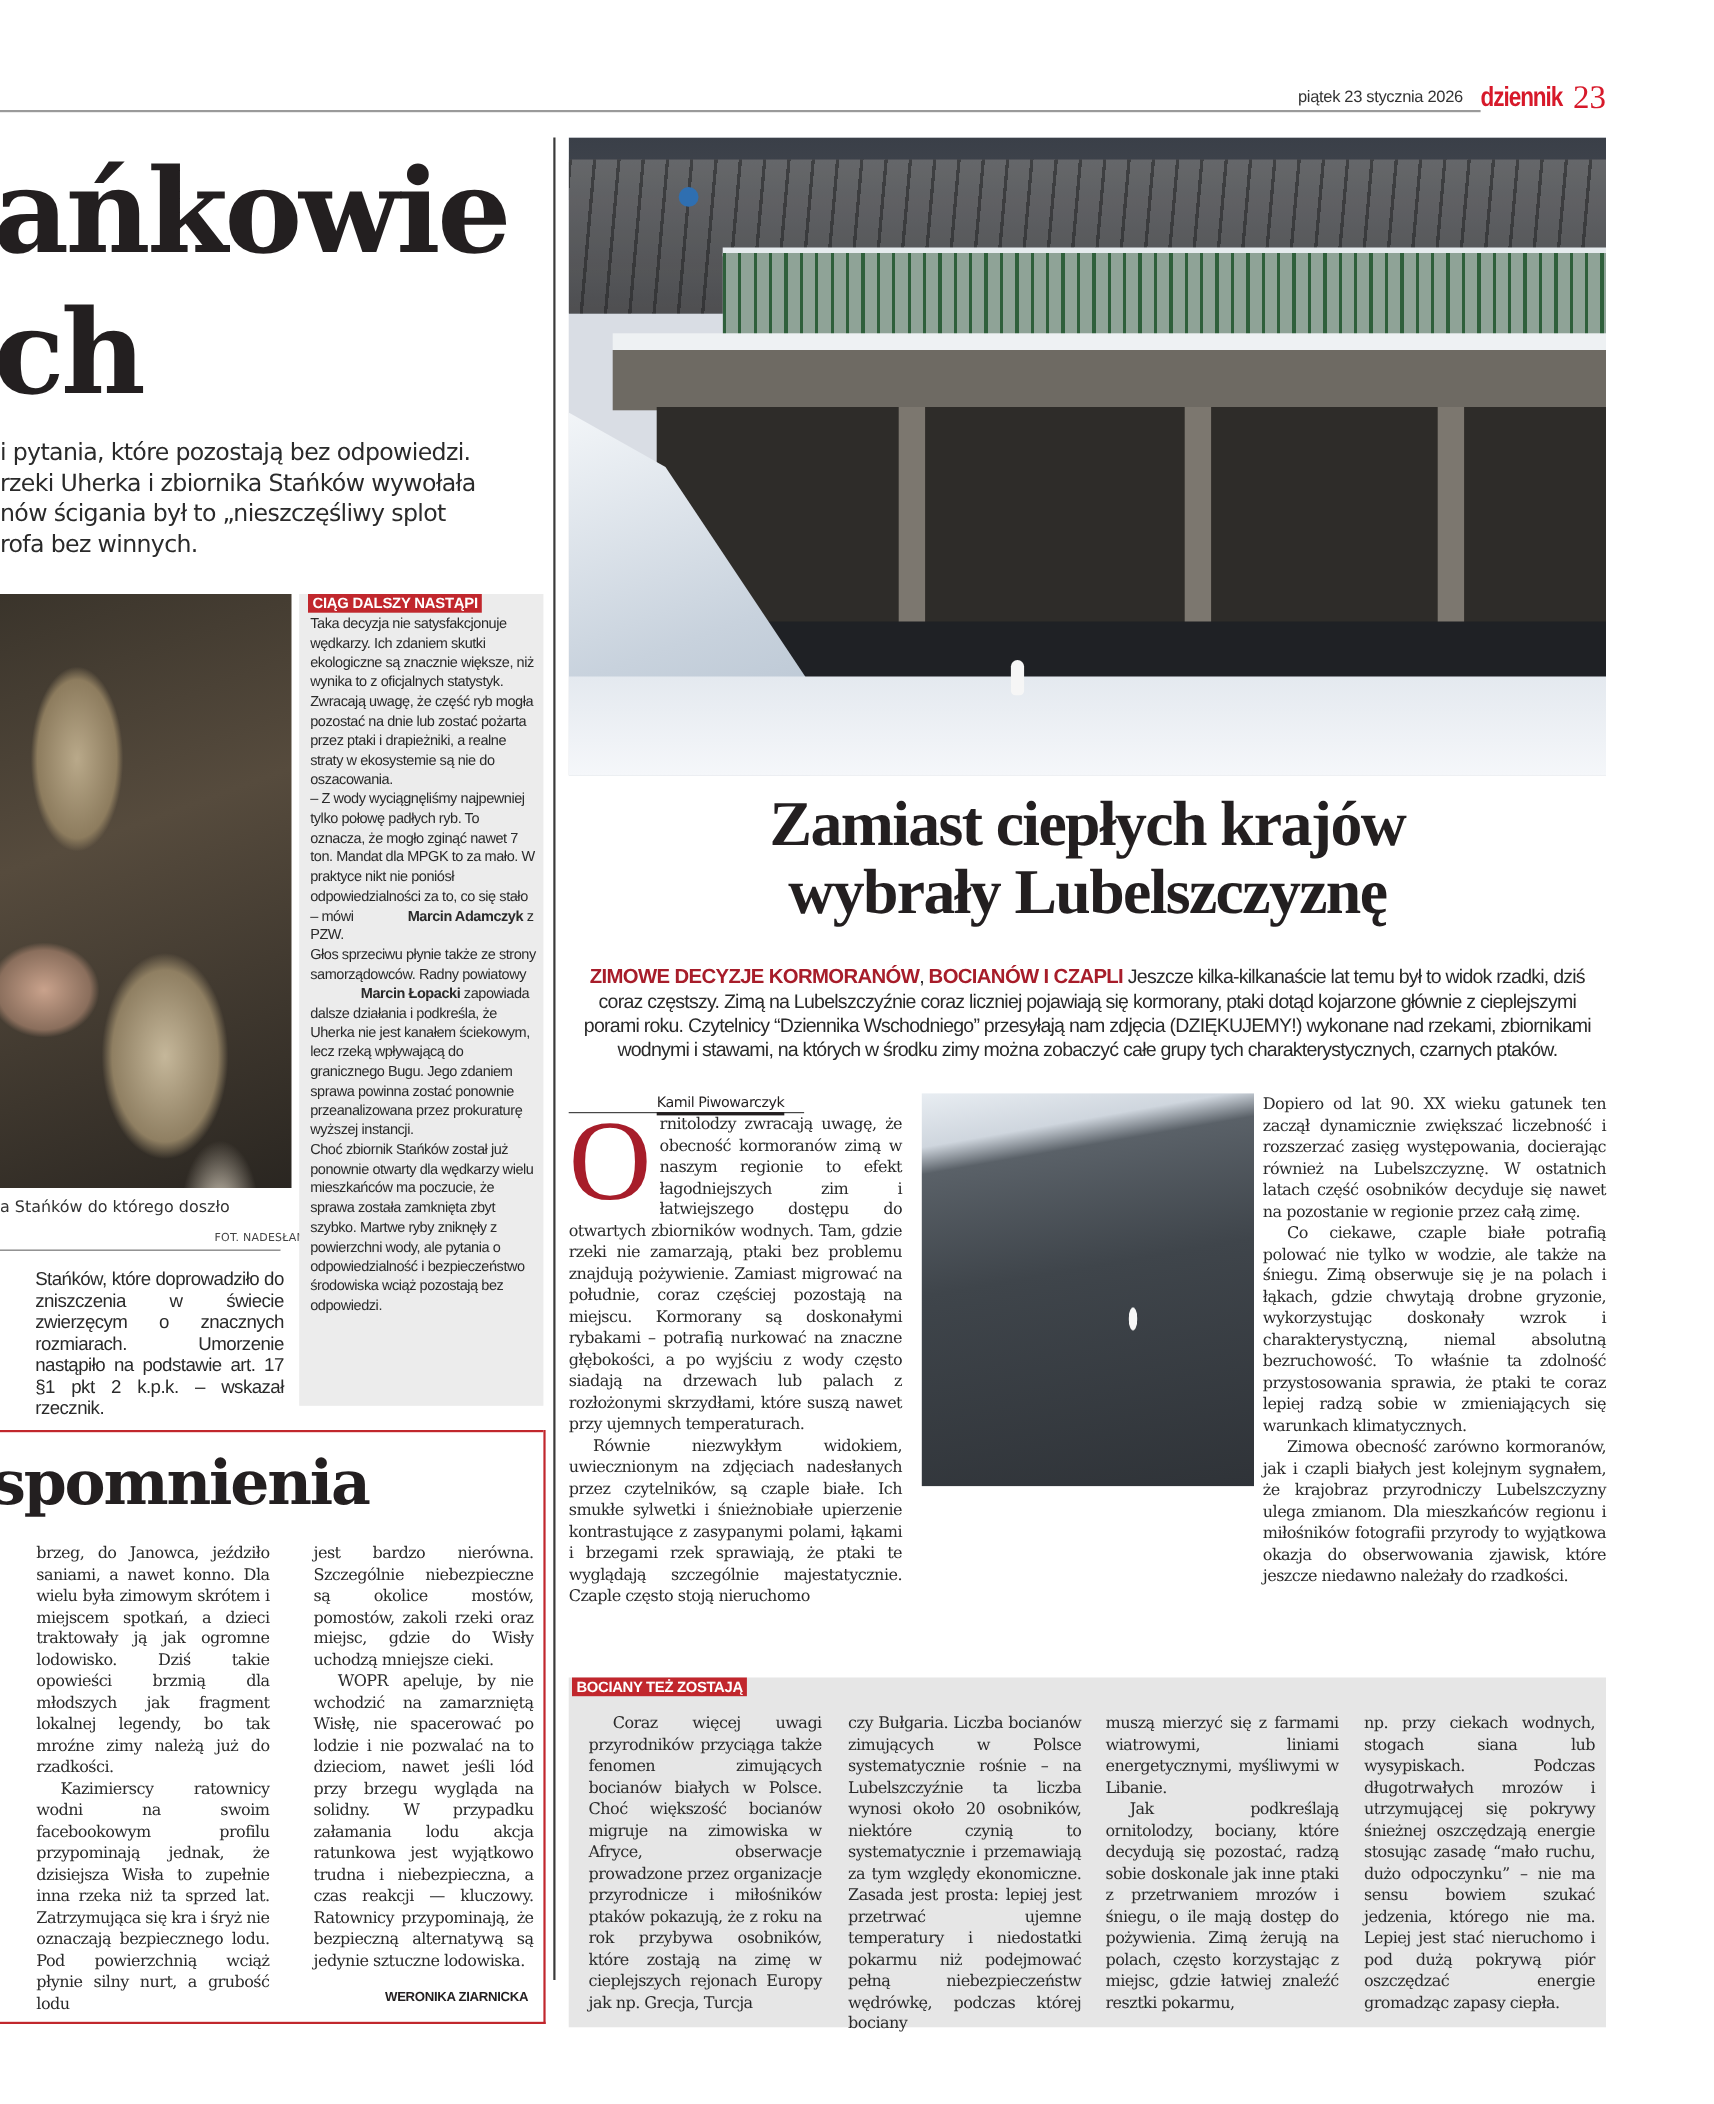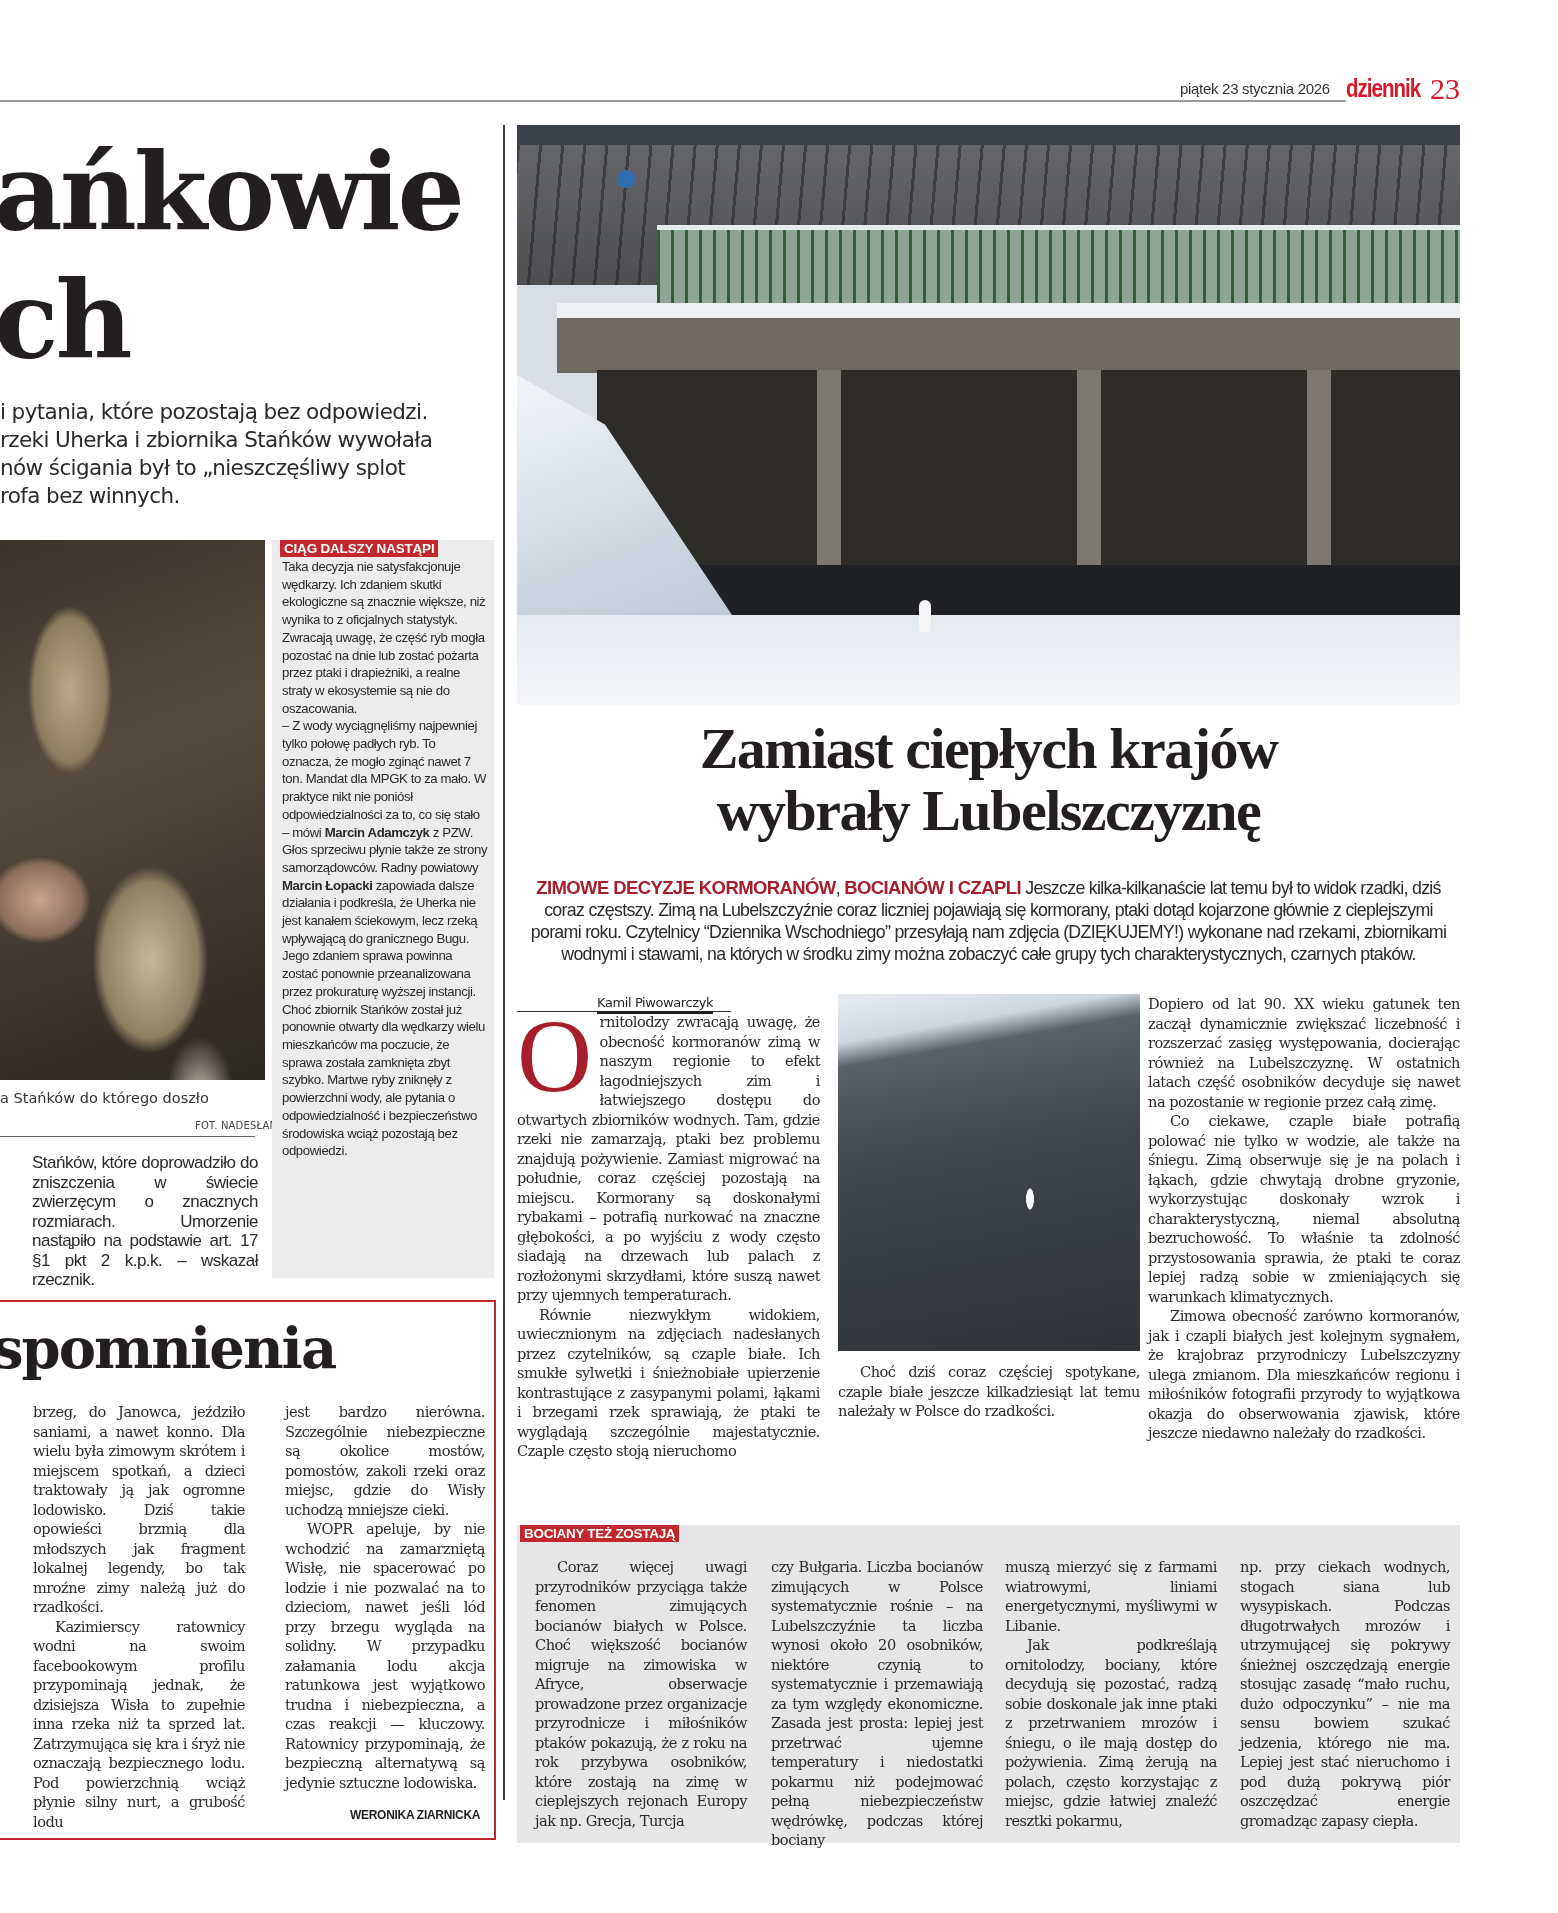--- a/index.html
+++ b/index.html
@@ -27,21 +27,21 @@
       linear-gradient(160deg, #3a342b 0%, #564b3d 40%, #2a2621 100%); }
   .fish-caption { left: 0; top: 1090px; font-family: "DejaVu Sans", sans-serif; font-size: 14.5px; color: #333; }
   .fish-credit { left: 160px; top: 1120px; font-family: "DejaVu Sans", sans-serif; font-size: 10px; color: #444; letter-spacing: 0.2px; margin-left: 35px; }
   .fish-caption-rule { left: 0; top: 1136px; width: 255px; height: 1px; background: #666; }
   .left-body { left: 32px; top: 1153px; width: 226px; font-family: Liberation Sans, sans-serif; font-size: 17px; line-height: 19.5px; text-align: justify; color: #2a2a2a; letter-spacing: -0.5px; }
 
   
   .sidebox { left: 272px; top: 540px; width: 222px; height: 738px; background: #ececec; }
   .sidebox-tag { left: 280px; top: 540px; background: #c1272d; color: #fff; font-family: "Liberation Sans", sans-serif; font-weight: bold; font-size: 13.5px; padding: 1px 4px; letter-spacing: -0.2px; }
   .sidebox-body { left: 282px; top: 558px; width: 206px; font-family: "Liberation Sans", sans-serif; font-size: 13.2px; line-height: 17.7px; color: #2a2a2a; letter-spacing: -0.4px; }
-  .sidebox-body b { font-weight: bold; }
+  .sidebox-body b { font-weight: bold; margin-left: 46px; }
 
   
   .wsp-rule { left: 0; top: 1300px; width: 494px; height: 2px; background: #c1272d; }
   .wsp-head { left: -8px; top: 1315px; font-family: "DejaVu Serif", serif; font-weight: bold; font-size: 56px; letter-spacing: -2px; color: #231f20; }
   .wsp-col { top: 1402px; width: 212px; font-family: "DejaVu Serif", serif; font-size: 14.6px; line-height: 19.5px; text-align: justify; color: #2a2a2a; letter-spacing: -0.5px; }
   .wsp-col1 { left: 33px; }
   .wsp-col2 { left: 285px; width: 200px; }
   .wsp-byline { left: 350px; top: 1808px; font-family: "Liberation Sans", sans-serif; font-weight: bold; font-size: 12px; letter-spacing: -0.3px; color: #231f20; }
   .wsp-box-right { left: 494px; top: 1300px; width: 2px; height: 540px; background: #c1272d; }
   .wsp-box-bottom { left: 0; top: 1838px; width: 496px; height: 2px; background: #c1272d; }
@@ -165,21 +165,20 @@
 <div class="abs byline-rule"></div>
 <div class="abs byline">Kamil Piwowarczyk</div>
 
 <div class="abs col main-col1">
   <span class="dropcap">O</span>
   <span style="display:block">rnitolodzy zwracają uwagę, że obecność kormoranów zimą w naszym regionie to efekt łagodniejszych zim i łatwiejszego dostępu do otwartych zbiorników wodnych. Tam, gdzie rzeki nie zamarzają, ptaki bez problemu znajdują pożywienie. Zamiast migrować na południe, coraz częściej pozostają na miejscu. Kormorany są doskonałymi rybakami – potrafią nurkować na znaczne głębokości, a po wyjściu z wody często siadają na drzewach lub palach z rozłożonymi skrzydłami, które suszą nawet przy ujemnych temperaturach.</span>
   <span class="indent">Równie niezwykłym widokiem, uwiecznionym na zdjęciach nadesłanych przez czytelników, są czaple białe. Ich smukłe sylwetki i śnieżnobiałe upierzenie kontrastujące z zasypanymi polami, łąkami i brzegami rzek sprawiają, że ptaki te wyglądają szczególnie majestatycznie. Czaple często stoją nieruchomo</span>
 </div>
 <div class="abs main-col2-photo"></div>
 <div class="abs col main-col2-text">
-  <span class="indent">Choć dziś coraz częściej spotykane, czaple białe jeszcze kilkadziesiąt lat temu należały w Polsce do rzadkości.</span>
 </div>
 <div class="abs col main-col3">
   <span style="display:block">Dopiero od lat 90. XX wieku gatunek ten zaczął dynamicznie zwiększać liczebność i rozszerzać zasięg występowania, docierając również na Lubelszczyznę. W ostatnich latach część osobników decyduje się nawet na pozostanie w regionie przez całą zimę.</span>
   <span class="indent">Co ciekawe, czaple białe potrafią polować nie tylko w wodzie, ale także na śniegu. Zimą obserwuje się je na polach i łąkach, gdzie chwytają drobne gryzonie, wykorzystując doskonały wzrok i charakterystyczną, niemal absolutną bezruchowość. To właśnie ta zdolność przystosowania sprawia, że ptaki te coraz lepiej radzą sobie w zmieniających się warunkach klimatycznych.</span>
   <span class="indent">Zimowa obecność zarówno kormoranów, jak i czapli białych jest kolejnym sygnałem, że krajobraz przyrodniczy Lubelszczyzny ulega zmianom. Dla mieszkańców regionu i miłośników fotografii przyrody to wyjątkowa okazja do obserwowania zjawisk, które jeszcze niedawno należały do rzadkości.</span>
 </div>
 
 <div class="abs stork-box"></div>
 <div class="abs stork-tag">BOCIANY TEŻ ZOSTAJĄ</div>
 <div class="abs col stork-col stork-c1">

